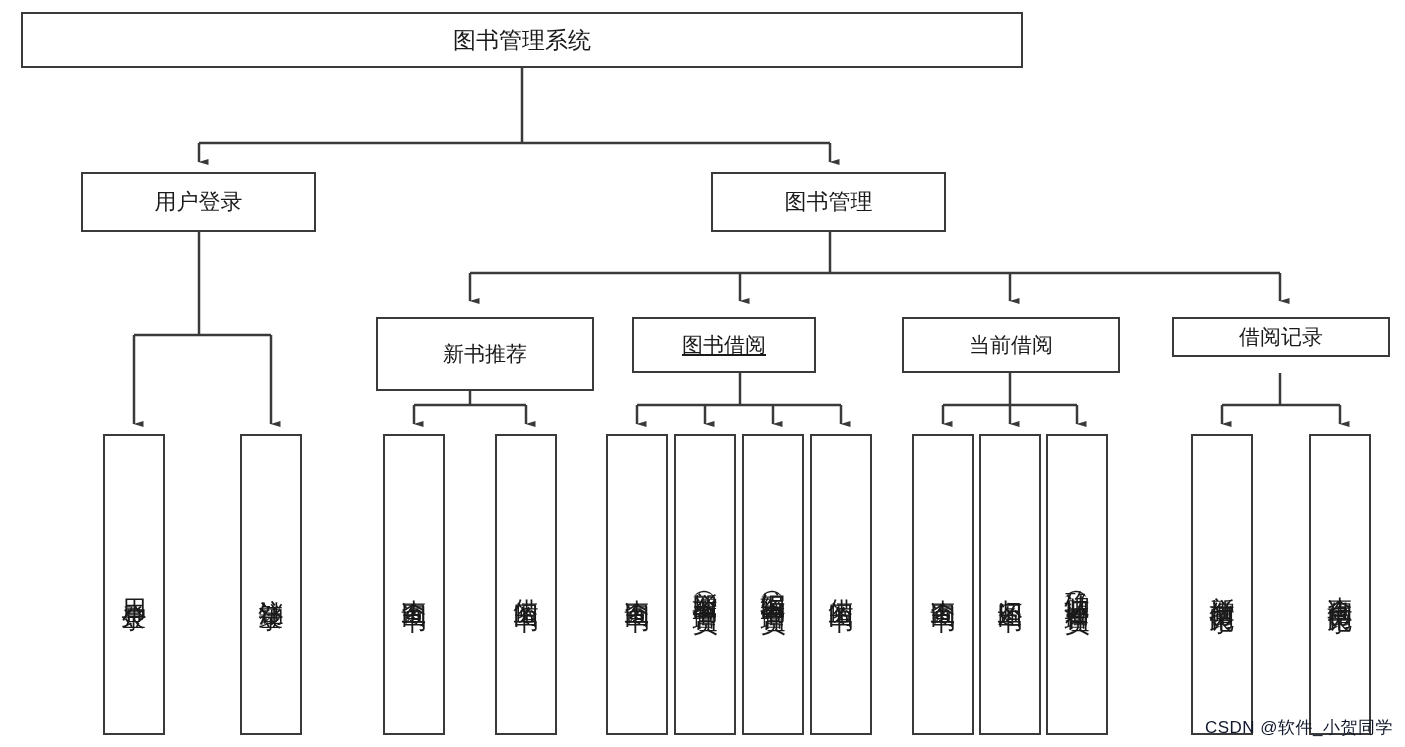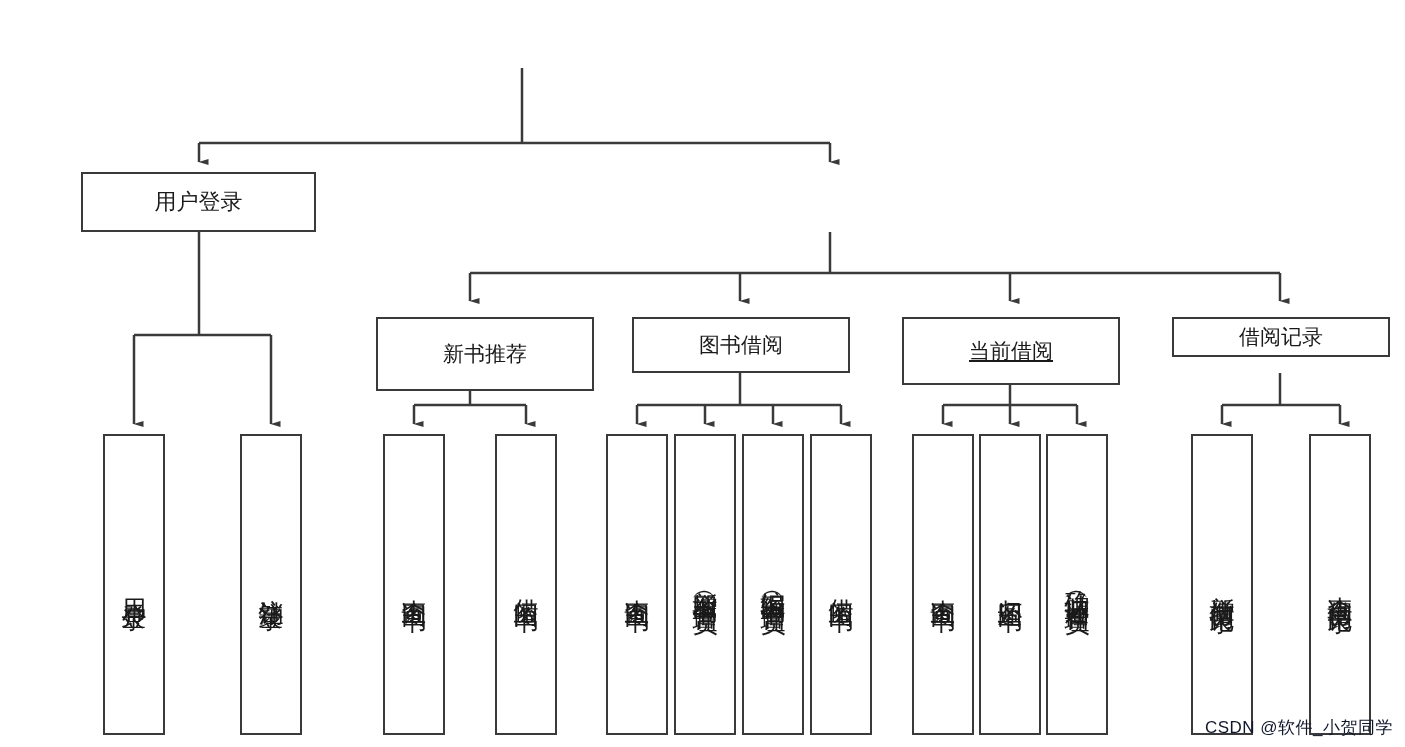--- a/index.html
+++ b/index.html
@@ -113,32 +113,38 @@
       <path d="M 1010 405 L 1010 424" marker-end="url(#arrow)"></path>
       <path d="M 1077 405 L 1077 424" marker-end="url(#arrow)"></path>
 
       <path d="M 1280 373 L 1280 405"></path>
       <path d="M 1222 405 L 1340 405"></path>
       <path d="M 1222 405 L 1222 424" marker-end="url(#arrow)"></path>
       <path d="M 1340 405 L 1340 424" marker-end="url(#arrow)"></path>
     </g>
   </svg>
 
+  <div class="node node-root" style="left:21px; top:12px; width:1002px; height:56px;">
+    <span class="label">图书管理系统</span>
+  </div>
 
   <div class="node node-l2" style="left:81px; top:172px; width:235px; height:60px;">
     <span class="label">用户登录</span>
+  </div>
+  <div class="node node-l2" style="left:711px; top:172px; width:235px; height:60px;">
+    <span class="label">图书管理</span>
   </div>
 
   <div class="node node-l3" style="left:352px; top:317px; width:218px; height:74px;margin-left:24px;">
     <span class="label">新书推荐</span>
   </div>
-  <div class="node node-l3" style="left:632px; top:317px; width:218px; height:56px;">
+  <div class="node node-l3" style="left:632px; top:317px; width:184px; height:56px;text-decoration:underline;">
     <span class="label">图书借阅</span>
   </div>
-  <div class="node node-l3" style="left:902px; top:317px; width:218px; height:68px;text-decoration:underline;">
+  <div class="node node-l3" style="left:902px; top:317px; width:218px; height:56px;">
     <span class="label">当前借阅</span>
   </div>
   <div class="node node-l3" style="left:1172px; top:317px; width:218px; height:40px;">
     <span class="label">借阅记录</span>
   </div>
 
   <div class="node node-leaf" style="left:103px; top:434px; width:62px; height:301px;">
     <span class="label">用户登录</span>
   </div>
   <div class="node node-leaf" style="left:240px; top:434px; width:62px; height:301px;">

